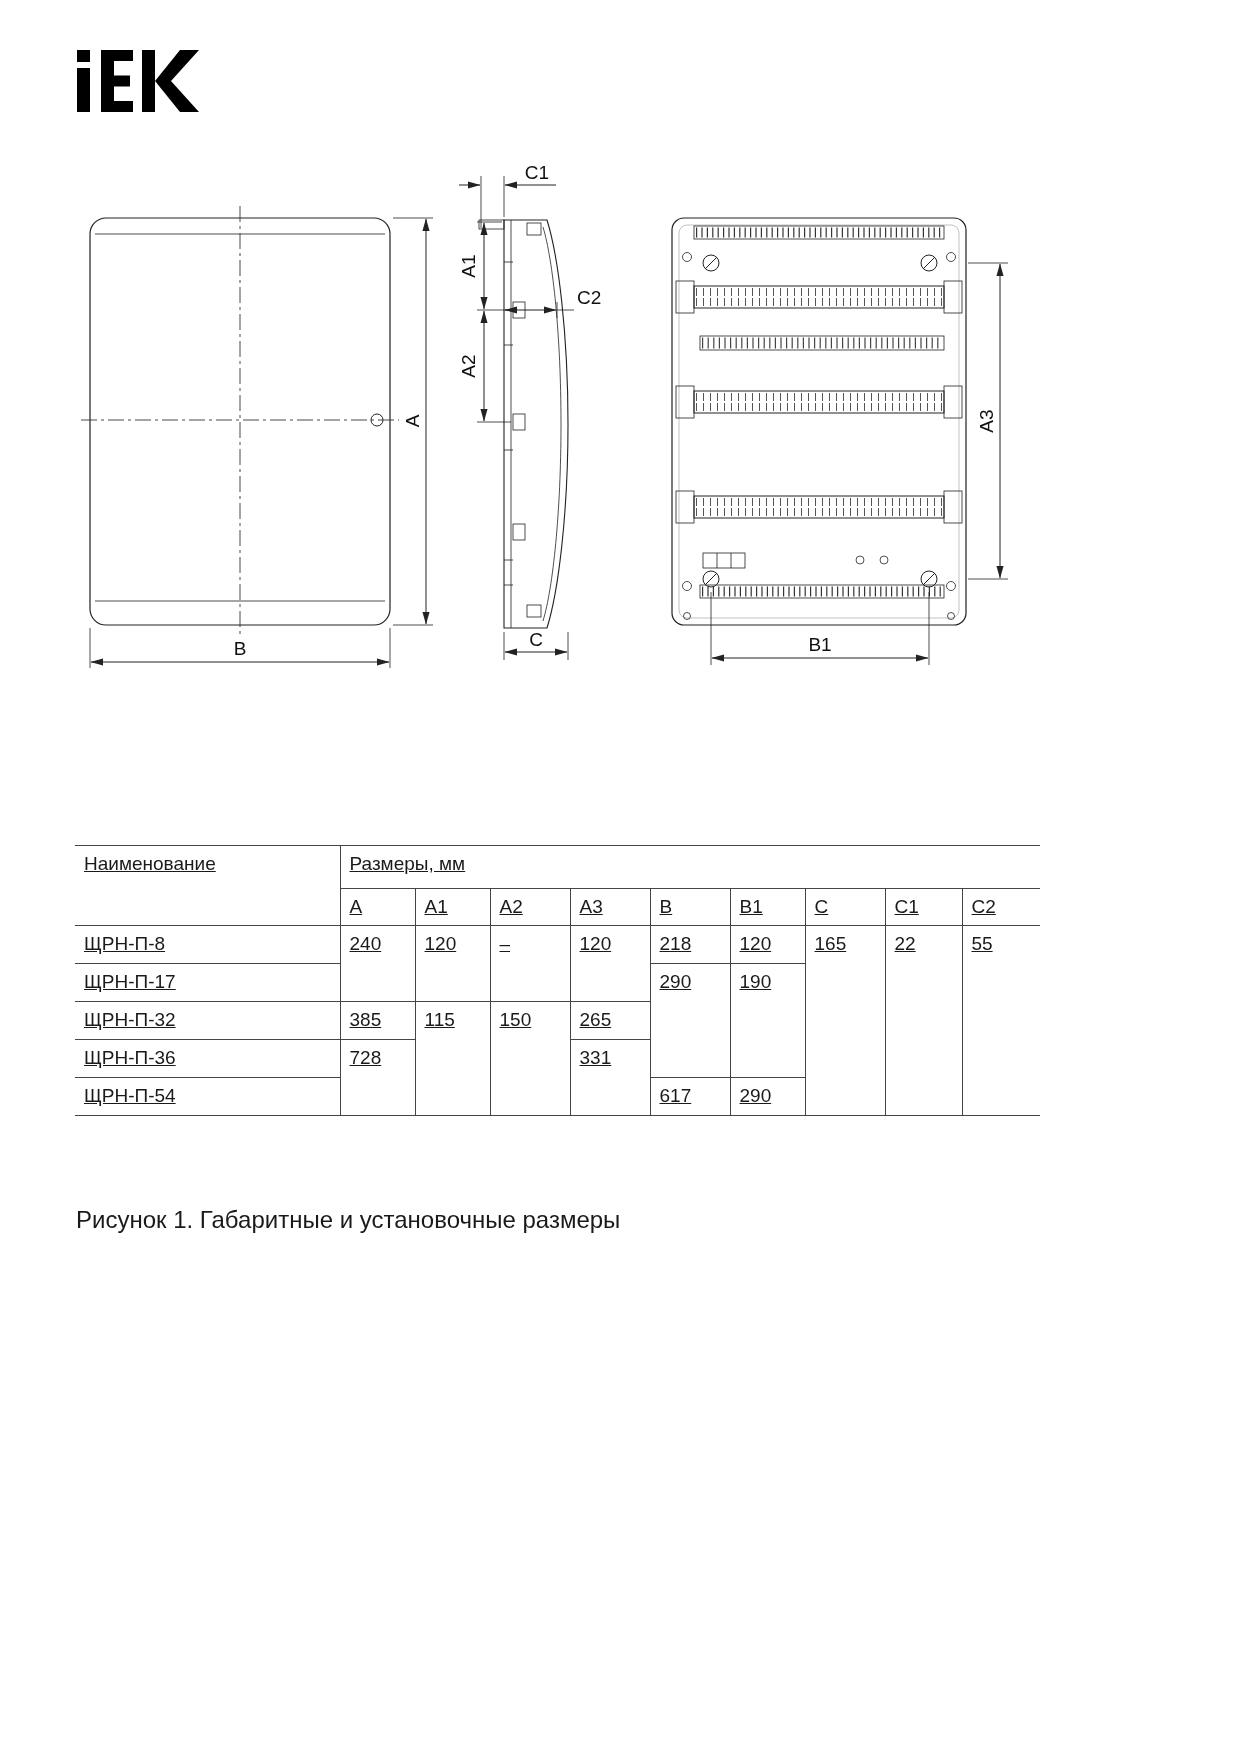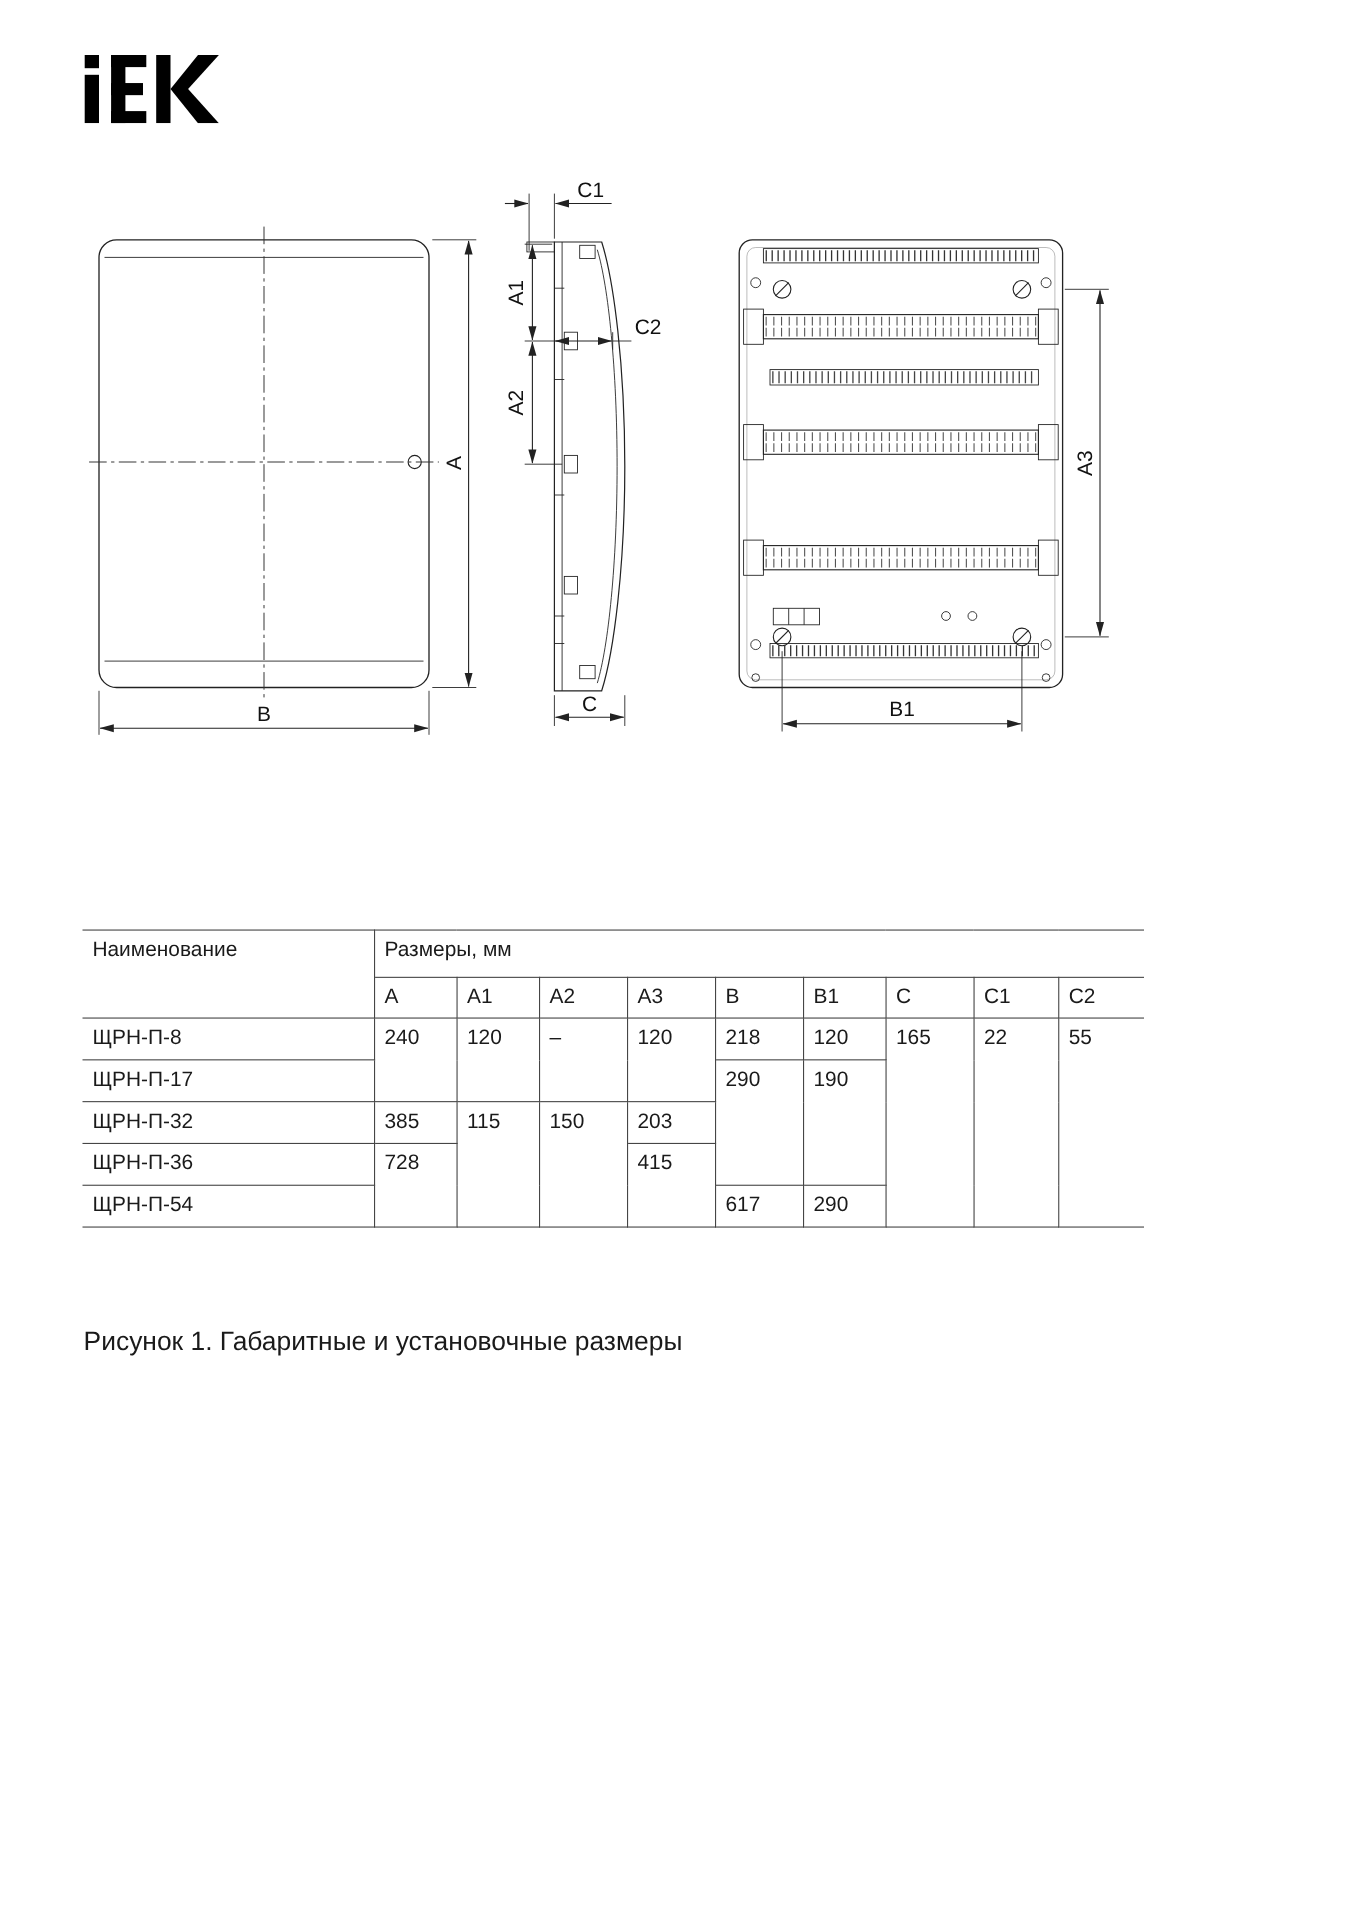--- a/index.html
+++ b/index.html
@@ -6,21 +6,21 @@
   html,body { background:#ffffff; }
   body { font-family:"Liberation Sans", sans-serif; }
   .page { position:relative; width:1237px; height:1751px; background:#ffffff; overflow:hidden; color:#1a1a1a; }
   .logo { position:absolute; left:76px; top:50px; }
   .drawing { position:absolute; left:0; top:0; }
   .drawing text { font-family:"Liberation Sans", sans-serif; font-size:19px; fill:#111; stroke:none; }
   .thin { stroke-width:0.8; }
   .dim-table { position:absolute; left:75px; top:845px; width:965px; border-collapse:collapse;
                table-layout:fixed; font-size:19px; color:#1a1a1a; border-left:hidden; border-right:hidden; }
   .dim-table th, .dim-table td { border:1px solid #454545; font-weight:400; text-align:left;
-               vertical-align:top; padding:7px 4px 4px 9px; }
+               vertical-align:top; padding:7px 4px 4px 9px;text-decoration:underline; }
   .dim-table thead tr.r1 th { height:43px; }
   .dim-table thead tr.r2 th { height:37px; }
   .dim-table tbody td { height:38px; }
   .caption { position:absolute; left:76px; top:1206px; font-size:24px; color:#1a1a1a; }
 </style>
 </head>
 <body>
 
 <div class="page">
 
@@ -234,26 +234,26 @@
       <tr>
         <td>ЩРН-П-17</td>
         <td rowspan="3">290</td>
         <td rowspan="3">190</td>
       </tr>
       <tr>
         <td>ЩРН-П-32</td>
         <td>385</td>
         <td rowspan="3">115</td>
         <td rowspan="3">150</td>
-        <td>203</td>
+        <td>265</td>
       </tr>
       <tr>
         <td>ЩРН-П-36</td>
         <td rowspan="2">728</td>
-        <td rowspan="2">415</td>
+        <td rowspan="2">331</td>
       </tr>
       <tr>
         <td>ЩРН-П-54</td>
         <td>617</td>
         <td>290</td>
       </tr>
     </tbody>
   </table>
 
   <div class="caption">Рисунок 1. Габаритные и установочные размеры</div>

